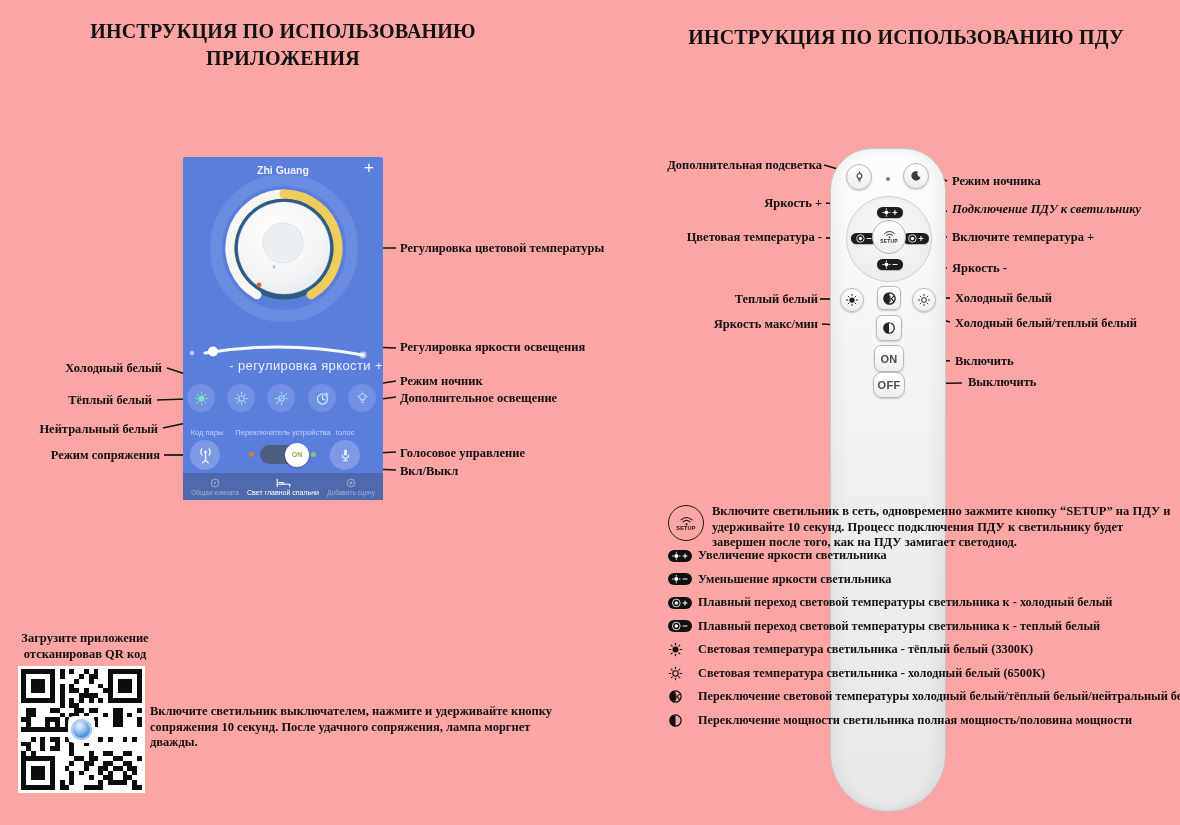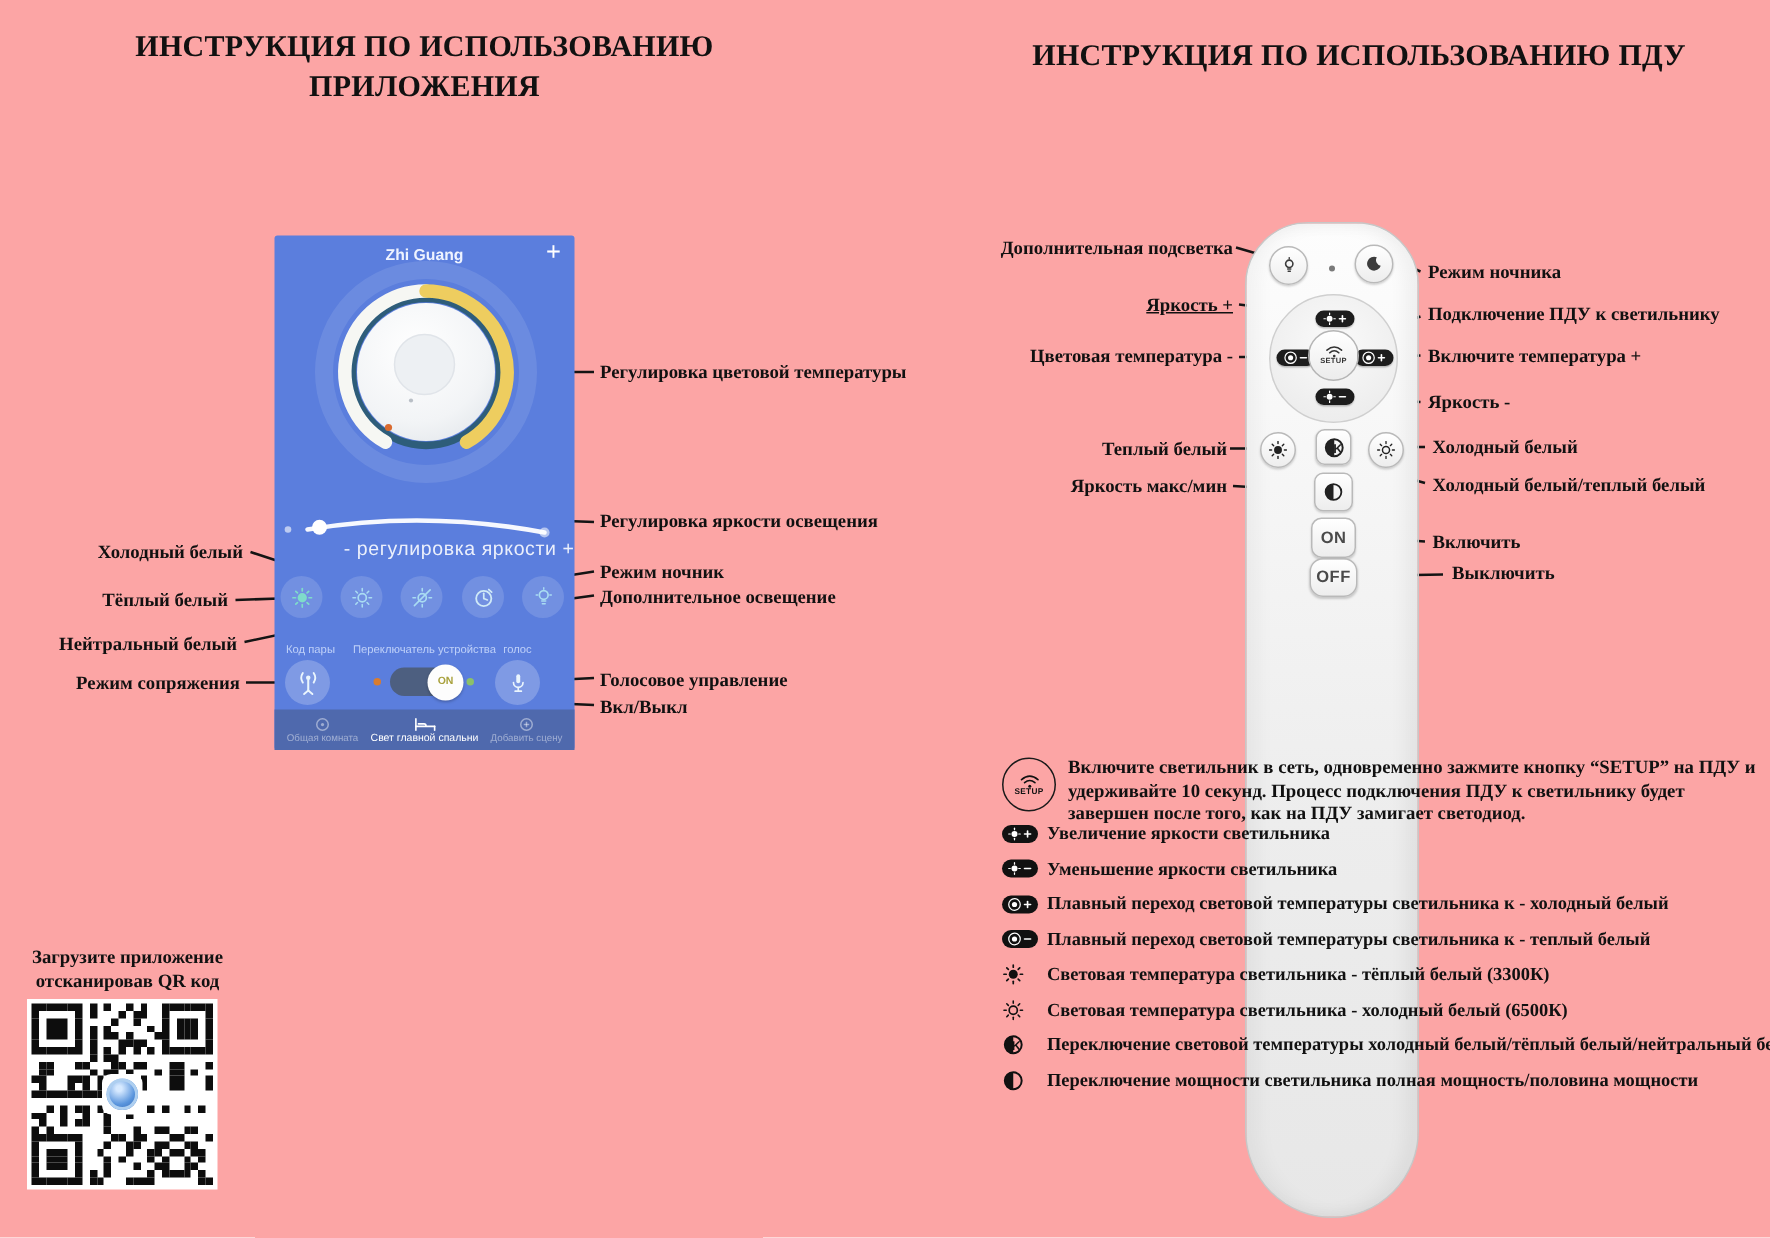--- a/index.html
+++ b/index.html
@@ -23,27 +23,27 @@
   .co-app-pair{right:1020px;top:448px;}
   
   .co-app-ct{left:400px;top:241px;}
   .co-app-bright{left:400px;top:340px;}
   .co-app-night{left:400px;top:374px;}
   .co-app-extra{left:400px;top:391px;}
   .co-app-voice{left:400px;top:446px;}
   .co-app-onoff{left:400px;top:464px;}
   
   .co-rem-backlight{right:358px;top:158px;}
-  .co-rem-bplus{right:358px;top:196px;text-decoration:underline;}
+  .co-rem-bplus{right:358px;top:196px;}
   .co-rem-ctminus{right:358px;top:230px;}
   .co-rem-warm{right:362px;top:292px;}
   .co-rem-maxmin{right:362px;top:317px;}
   
   .co-rem-night{left:952px;top:174px;}
-  .co-rem-pairing{left:952px;top:202px;}
+  .co-rem-pairing{left:952px;top:202px;font-style:italic;}
   .co-rem-ctplus{left:952px;top:230px;}
   .co-rem-bminus{left:952px;top:261px;text-align:right;}
   .co-rem-cold{left:955px;top:291px;}
   .co-rem-coldwarm{left:955px;top:316px;}
   .co-rem-on{left:955px;top:354px;}
   .co-rem-off{left:968px;top:375px;}
 
   
   .phone{position:absolute;left:183px;top:157px;width:200px;height:343px;background:#5b7edd;border-radius:2px;
          font-family:"Liberation Sans","DejaVu Sans",sans-serif;}
@@ -1083,20 +1083,21 @@
         <i class=""></i>
         <i class=""></i>
         <i class=""></i>
         <i class="on"></i>
         <i class="on"></i>
       </div>
     <div class="qr-logo">
         <b></b>
       </div>
   </div>
+  <p class="para para2">Включите светильник выключателем, нажмите и удерживайте кнопку сопряжения 10 секунд. После удачного сопряжения, лампа моргнет дважды.</p>
 
   <div class="setup-note-icon">
     <svg width="15" height="10" viewBox="0 0 16 11">
       <path d="M2 4.2 Q8 -1 14 4.2" fill="none" stroke="#111" stroke-width="1.2" stroke-linecap="round"></path>
       <path d="M4.2 6.4 Q8 3.1 11.8 6.4" fill="none" stroke="#111" stroke-width="1.2" stroke-linecap="round"></path>
       <circle cx="8" cy="9" r="1.1" fill="#111"></circle>
     </svg>
     <span>SETUP</span>
   </div>
   <p class="setup-note-text">Включите светильник в сеть, одновременно зажмите кнопку “SETUP” на ПДУ и удерживайте 10 секунд. Процесс подключения ПДУ к светильнику будет завершен после того, как на ПДУ замигает светодиод.</p>

